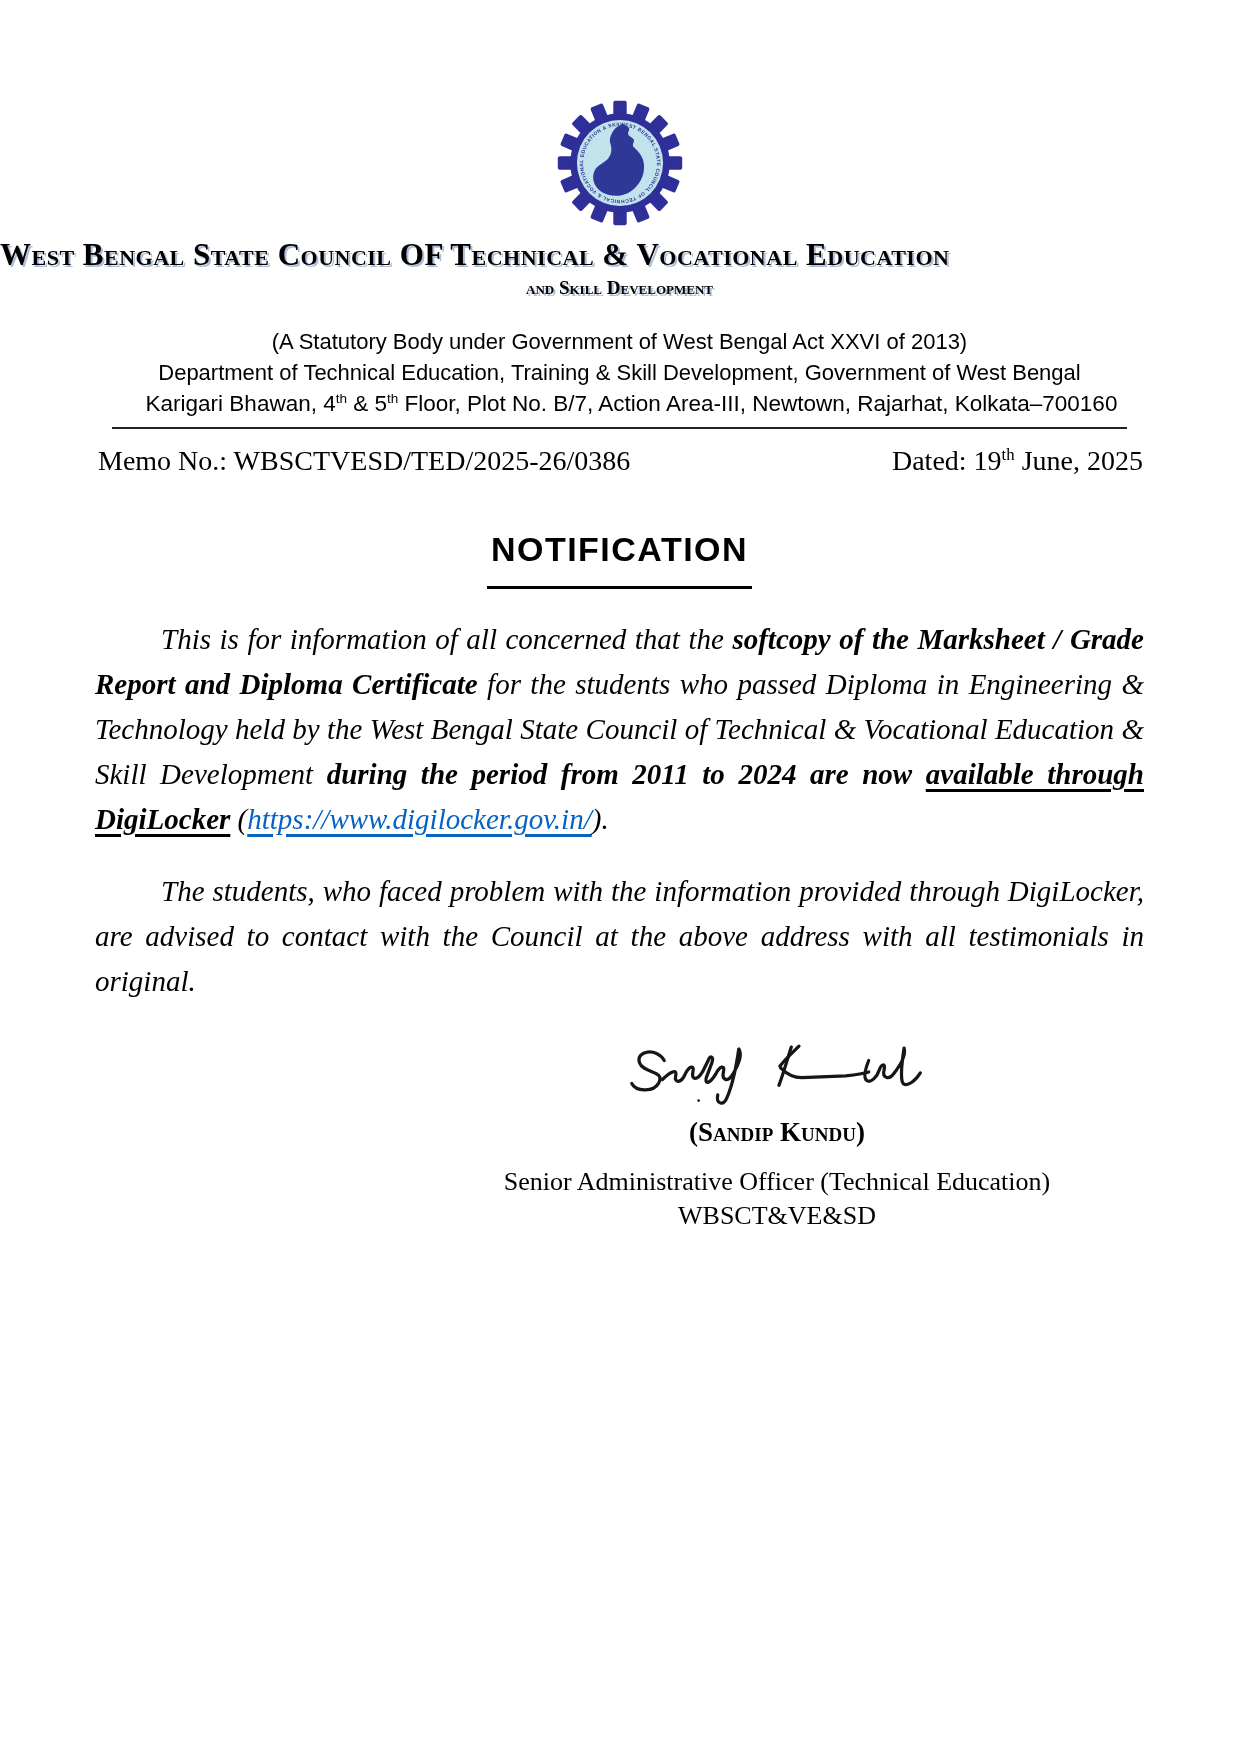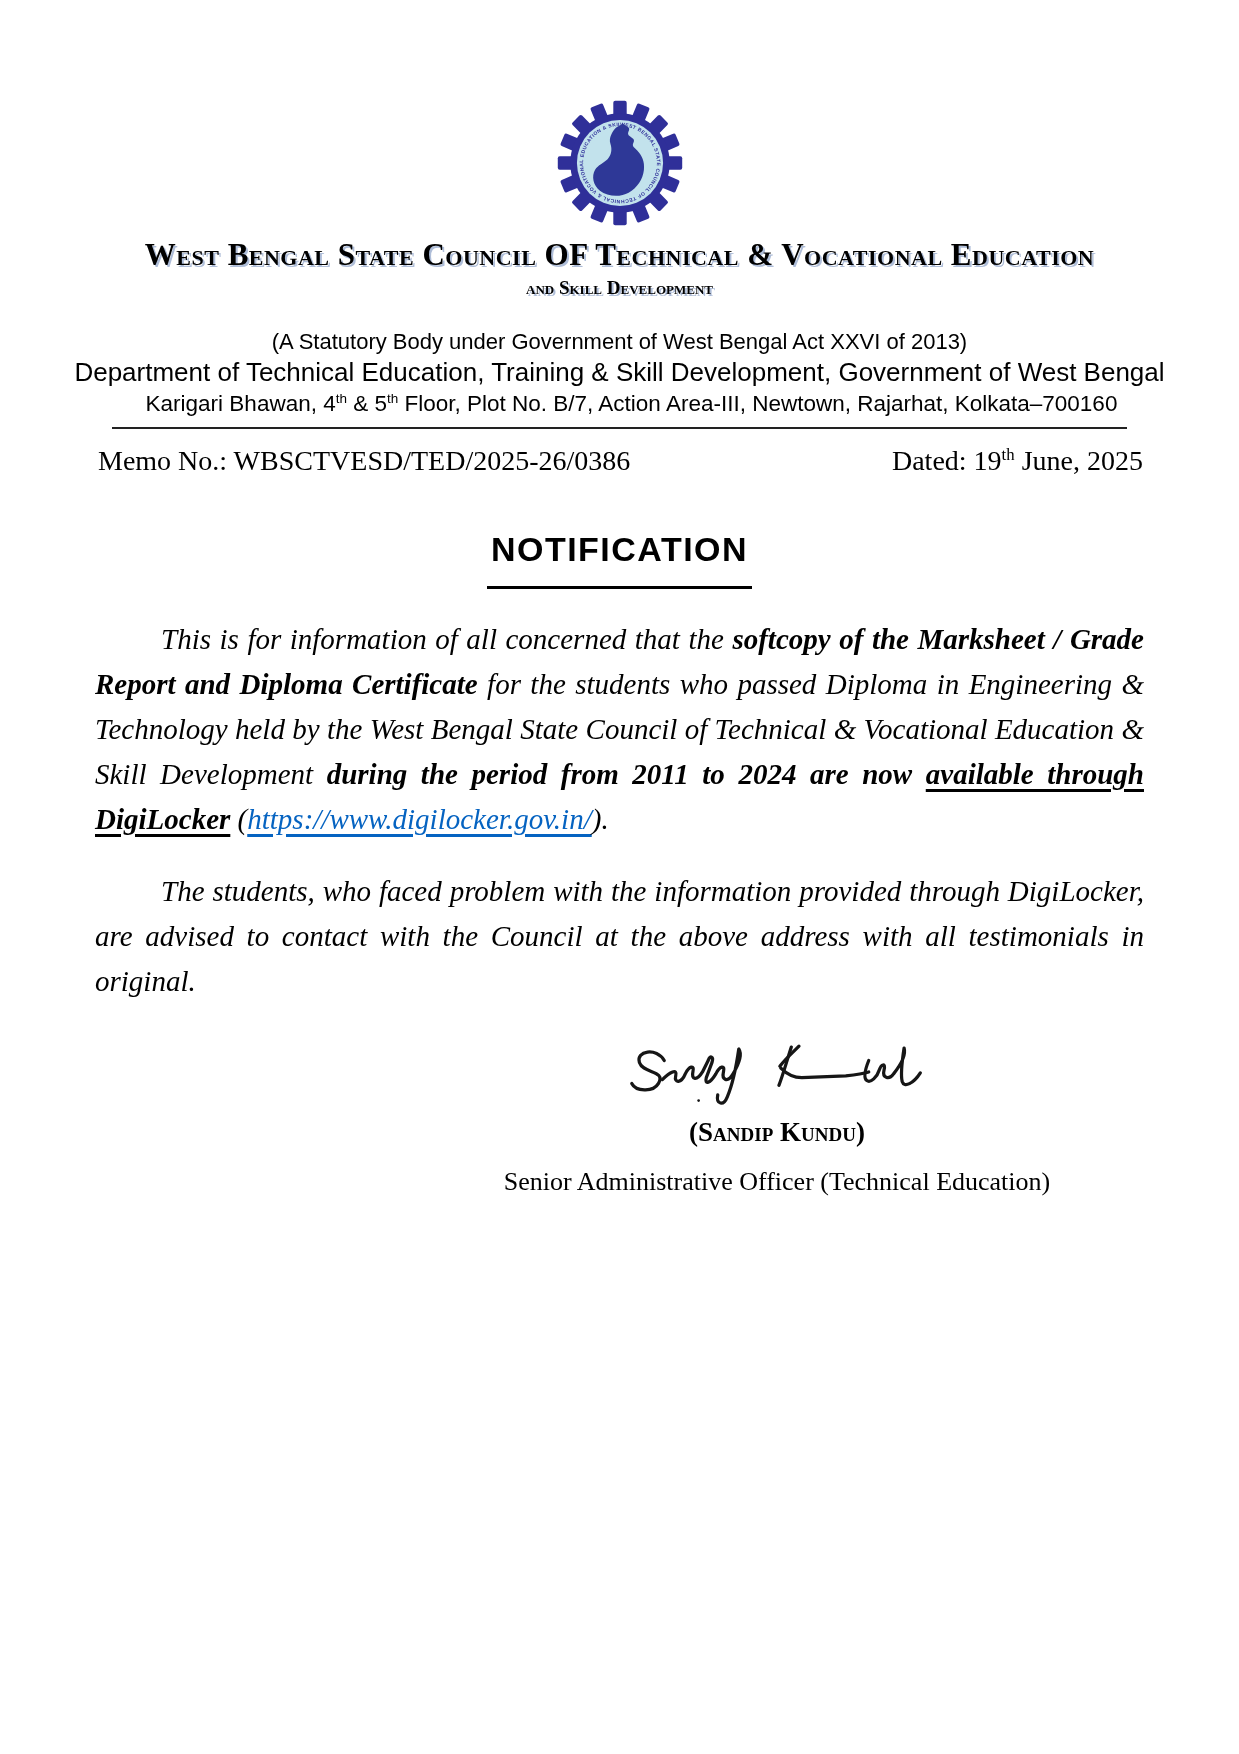--- a/index.html
+++ b/index.html
@@ -12,32 +12,32 @@
     overflow:hidden;
     font-family:"Liberation Serif", serif;
     color:#000;
   }
   
   .emblem { width:134px; height:134px; margin:96px auto 0; }
   .emblem svg { width:100%; height:100%; display:block; }
   .ring-text { font-family:"Liberation Sans",sans-serif; font-size:5.2px; font-weight:bold; letter-spacing:0.45px; }
   
   .title1 {
-    margin-top:8px; text-align:center;
+    margin-top:8px; text-align:left;
     font-variant:small-caps; font-weight:bold;
     font-size:31px; letter-spacing:0.5px; line-height:34px;
     text-shadow:2px 2px 0 #aebdd8;
   }
   .title2 {
     text-align:center; font-variant:small-caps; font-weight:bold;
     font-size:19px; line-height:32px; text-shadow:2px 2px 0 #aebdd8;
   }
   .hline { font-family:"Liberation Sans",sans-serif; text-align:center; }
   .statutory { font-size:22px; margin-top:24px; line-height:27px; }
-  .dept      { font-size:26px; margin-top:4px;  line-height:27px; }
+  .dept      { font-size:22px; margin-top:4px;  line-height:27px; }
   .address   { font-size:22.5px; margin-top:4px; line-height:28px;padding-left:24px; }
   sup.ord { font-size:60%; vertical-align:super; line-height:0; }
   .rule { border-top:2px solid #222; margin:9px 112px 0 112px; }
   
   .memo-row {
     display:flex; justify-content:space-between;
     margin:15px 96px 0 98px;
     font-size:28px; line-height:34px;
   }
   
@@ -131,15 +131,16 @@
         <path d="M50,54 C58,46 66,42 64,50 C62,58 70,58 74,48 C78,40 84,38 82,46 C80,54 86,56 92,46 L98,34 C100,28 104,30 102,36 L96,52 C94,60 100,58 106,48 C110,40 116,38 114,46 C112,54 118,58 124,48 C130,38 134,28 130,22 C128,36 124,58 118,72 C114,82 106,80 108,70"></path>
         <path d="M185,20 C181,32 176,50 172,60"></path>
         <path d="M173,40 C179,32 188,24 193,19"></path>
         <path d="M174,42 C180,48 188,52 196,52 L242,50 C252,49 260,48 266,46"></path>
         <path d="M266,34 C262,44 260,52 264,55 C268,58 275,51 277,44 C279,38 284,36 282,44 C280,52 287,55 292,48 C300,38 305,28 303,21 C301,34 299,48 301,56 C303,63 313,58 320,47"></path>
         <circle cx="88" cy="76" r="1.4" fill="#161616" stroke="none"></circle>
       </g>
     </svg>
     <div class="sig-name">(Sandip Kundu)</div>
     <div class="sig-desig">Senior Administrative Officer (Technical Education)</div>
+    <div class="sig-org">WBSCT&amp;VE&amp;SD</div>
   </div>
 
 </div>
 
 </body></html>

